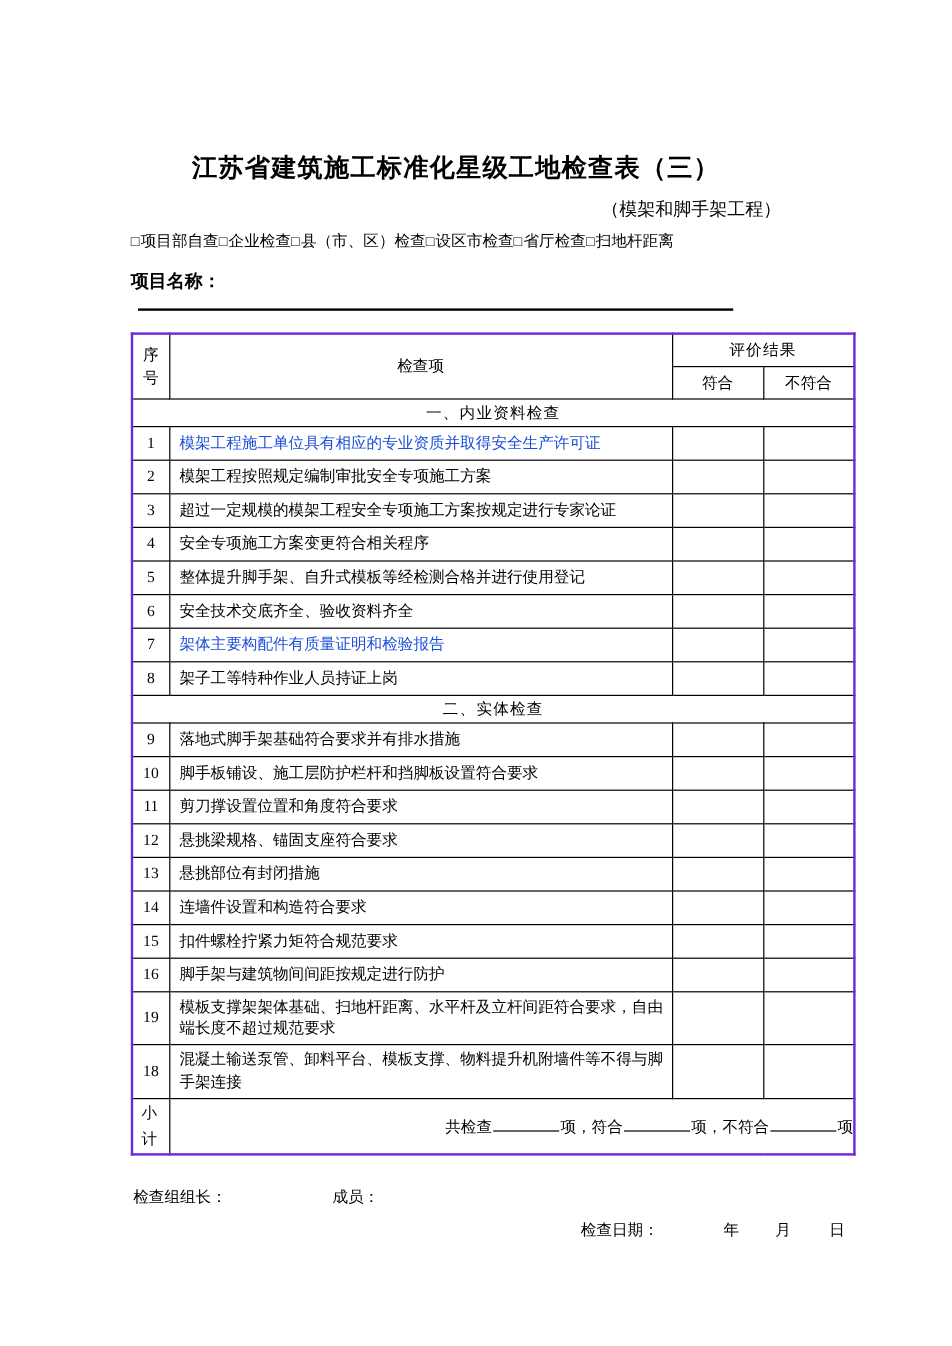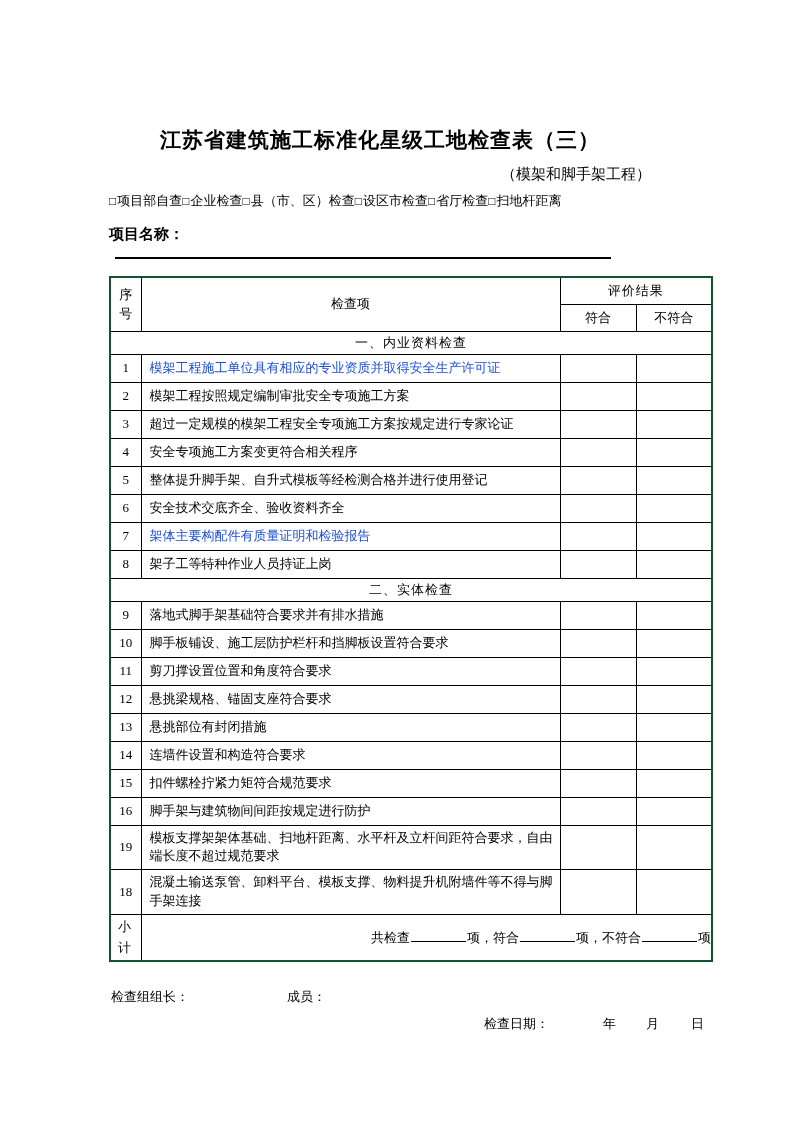--- a/index.html
+++ b/index.html
@@ -41,21 +41,21 @@
     border-bottom:2px solid #000;
     margin-left:6px;
     vertical-align:baseline;
   }
 
   table.checklist {
     margin-top:13px;
     width:602px;
     border-collapse:collapse;
     table-layout:fixed;
-    border:2px solid #14532d;
+    border:2px solid #6d28d9;
     font-size:13px;
   }
   table.checklist th, table.checklist td {
     border:1px solid #000;
     font-weight:normal;
     vertical-align:middle;
   }
   th.h-no   { width:31px;  word-break:break-all; line-height:1.5; padding:2px 7px; text-align:center; }
   th.h-item { text-align:center; height:27px; }
   th.h-result { text-align:center; height:27px; letter-spacing:1px; }
@@ -78,21 +78,21 @@
     width:55px; height:14px;
     border-bottom:1px solid #000;
     margin:0 1px;
   }
 
   .footer-line { position:relative; height:18px; font-size:13px; }
   .footer-line1 { margin-top:26px; }
   .footer-line2 { margin-top:9px; }
   .footer-line span { position:absolute; top:0; white-space:nowrap; }
   .pos-leader { left:2px; }
-  .pos-members { left:178px;font-family:Liberation Mono, monospace; }
+  .pos-members { left:168px;font-family:Liberation Mono, monospace; }
   .pos-date { left:375px; }
   .pos-year { left:494px; }
   .pos-month { left:537px; }
   .pos-day { left:582px; }
 </style>
 </head>
 <body>
 
 <div class="page">
   <div class="content">

